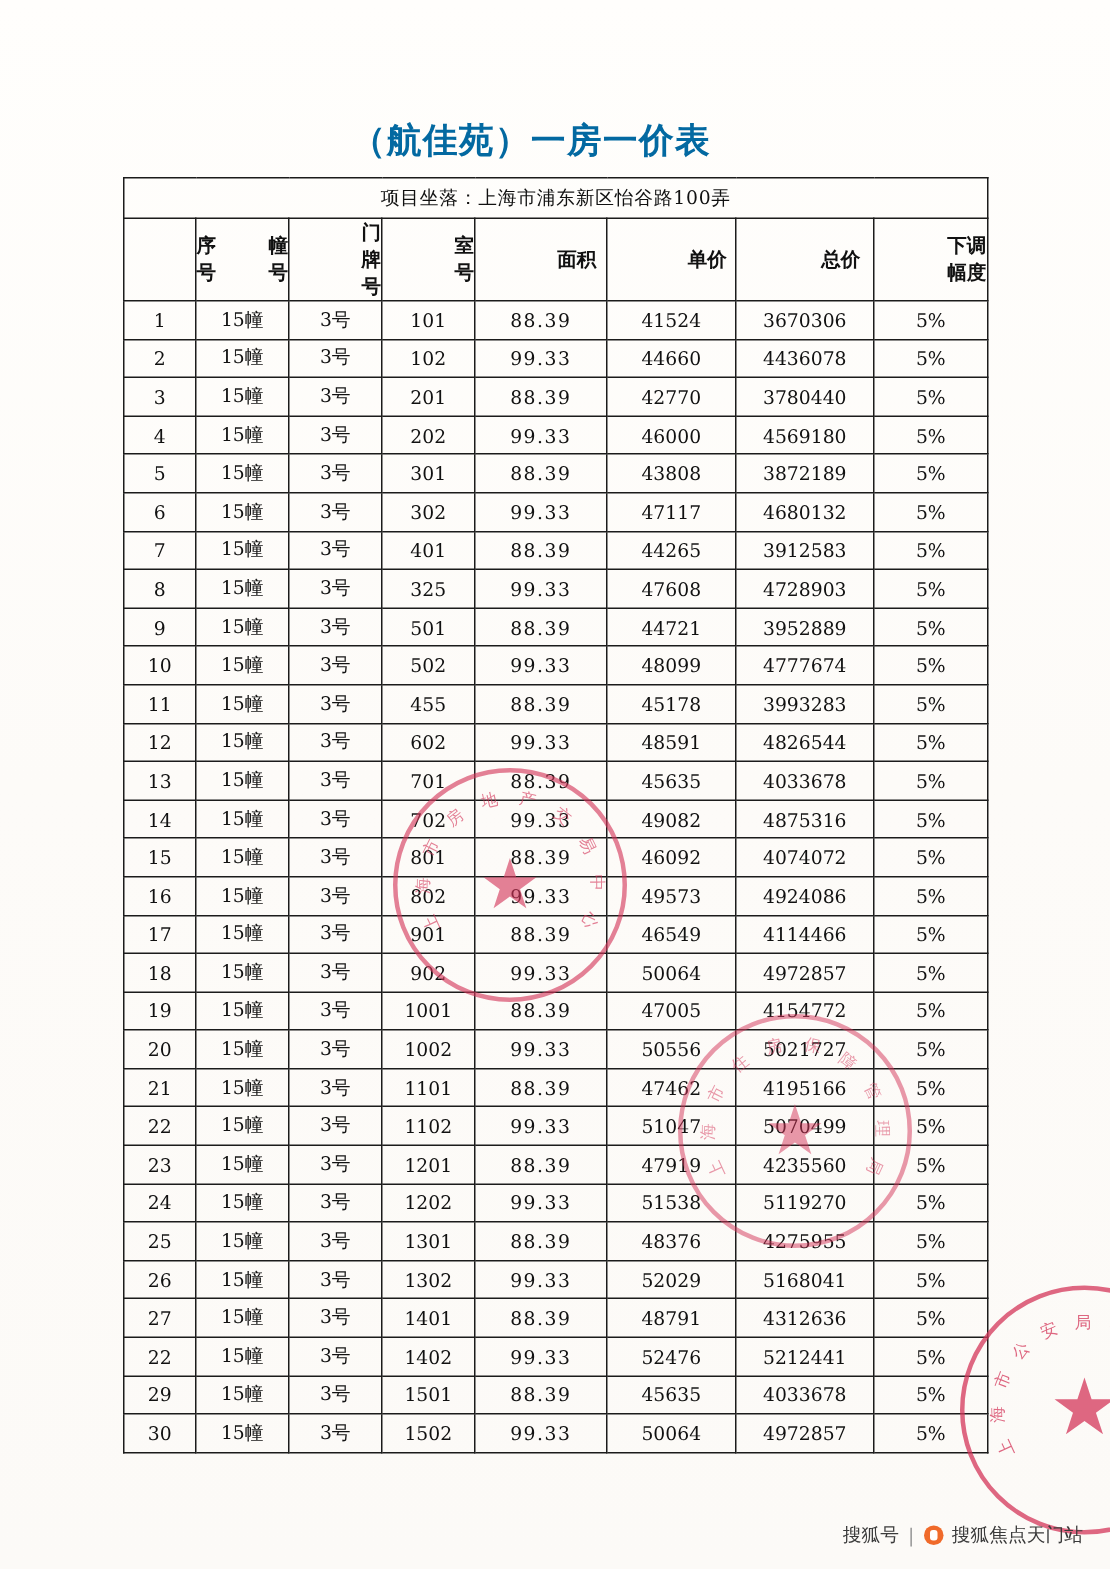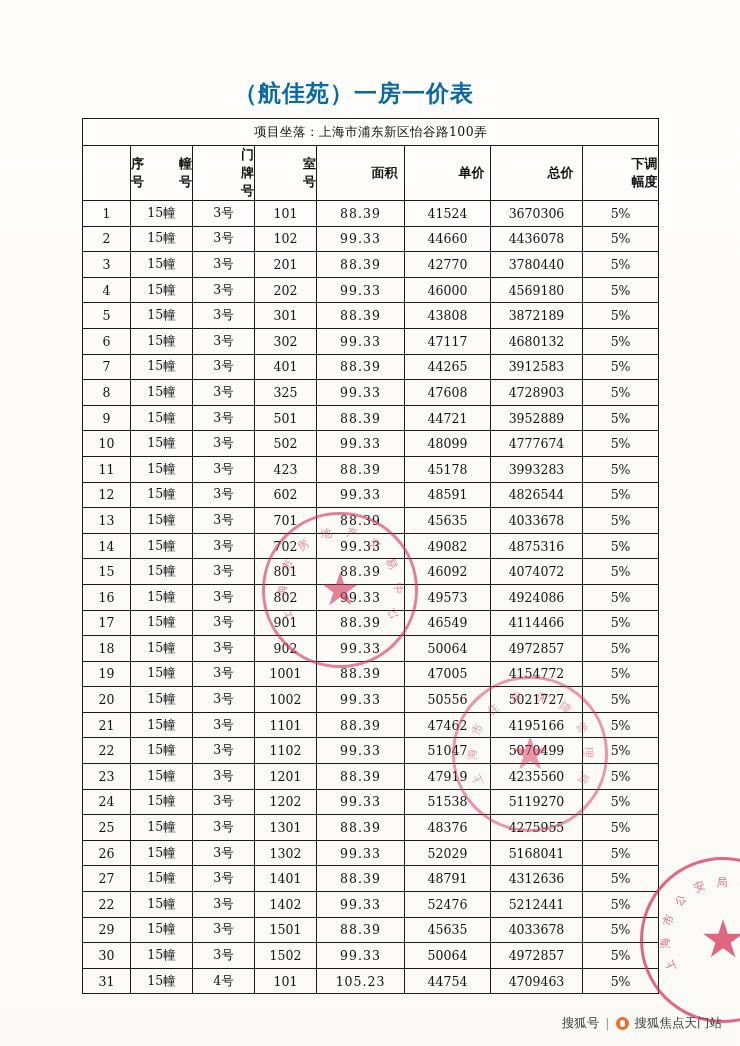--- a/index.html
+++ b/index.html
@@ -301,21 +301,21 @@
             <td class="num-cell">502</td>
             <td class="area-cell num-cell">99.33</td>
             <td class="num-cell">48099</td>
             <td class="num-cell">4777674</td>
             <td class="num-cell">5%</td>
           </tr>
           <tr>
             <td class="num-cell">11</td>
             <td class="num-cell">15幢</td>
             <td class="num-cell">3号</td>
-            <td class="num-cell">423</td>
+            <td class="num-cell">455</td>
             <td class="area-cell num-cell">88.39</td>
             <td class="num-cell">45178</td>
             <td class="num-cell">3993283</td>
             <td class="num-cell">5%</td>
           </tr>
           <tr>
             <td class="num-cell">12</td>
             <td class="num-cell">15幢</td>
             <td class="num-cell">3号</td>
             <td class="num-cell">602</td>
@@ -495,30 +495,20 @@
             <td class="num-cell">5%</td>
           </tr>
           <tr>
             <td class="num-cell">30</td>
             <td class="num-cell">15幢</td>
             <td class="num-cell">3号</td>
             <td class="num-cell">1502</td>
             <td class="area-cell num-cell">99.33</td>
             <td class="num-cell">50064</td>
             <td class="num-cell">4972857</td>
-            <td class="num-cell">5%</td>
-          </tr>
-          <tr>
-            <td class="num-cell">31</td>
-            <td class="num-cell">15幢</td>
-            <td class="num-cell">4号</td>
-            <td class="num-cell">101</td>
-            <td class="area-cell num-cell">105.23</td>
-            <td class="num-cell">44754</td>
-            <td class="num-cell">4709463</td>
             <td class="num-cell">5%</td>
           </tr>
         </tbody>
     </table>
   </div>
 
   <div class="stamp stamp-circle stamp-1">
     <div class="star">★</div>
     <div class="stamp-text">
         <span style="transform: translate(-50%, -50%) rotate(-115deg) translateY(-58px) rotate(0deg); transform-origin: 50% 50%;">上</span>

